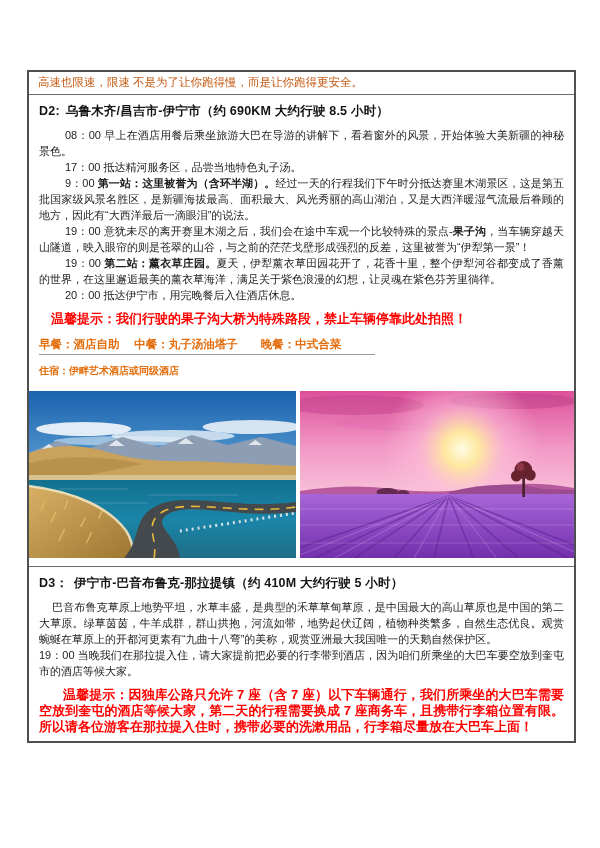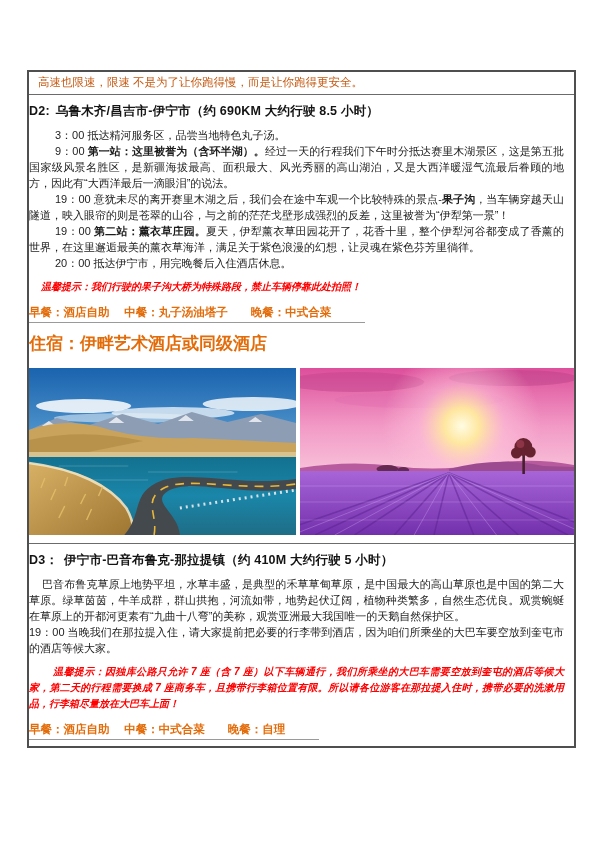--- a/index.html
+++ b/index.html
@@ -7,38 +7,38 @@
   body { width:600px; height:848px; font-family:"Liberation Sans","DejaVu Sans",sans-serif; }
   .sheet { position:relative; width:600px; height:848px; background:#fff; overflow:hidden; }
 
   .itinerary { position:absolute; left:27px; top:70px; width:549px; border:2px solid #4f4f4f; background:#fff; }
 
   .banner-row { border-bottom:1px solid #6b6b6b; padding:3px 9px 4px 9px;
     font-family:"Liberation Serif","DejaVu Serif",serif; font-size:11.5px; color:#c45911; }
 
   .day { padding:5px 0 6px 0; }
   .day + .day { border-top:1px solid #6b6b6b; }
-  .pad { padding-right:10px; }
+  .pad { padding-left:10px; padding-right:10px; }
 
   .day-heading { font-size:12.5px; font-weight:bold; color:#141414; margin:3px 0 7px 0; letter-spacing:.2px; }
   .day-heading .route { margin-left:6px; }
 
   .sched p { font-size:11px; line-height:16px; color:#1c1c1c; text-align:justify; }
   .ind-2 { text-indent:26px; }
   .ind-1 { text-indent:13px; }
   .ind-0 { text-indent:0; }
   .b { font-weight:bold; }
 
-  .tip { font-size:10px; line-height:16px; font-weight:bold; color:#ff0000; margin-top:8px; text-align:justify;font-style:italic; }
+  .tip { font-size:13px; line-height:16px; font-weight:bold; color:#ff0000; margin-top:8px; text-align:justify; }
   .tip.ind-2 { text-indent:24px; }
   .tip.ind-1 { text-indent:12px; }
 
   .meals { margin-top:10px; font-size:11.5px; font-weight:bold; color:#e36c0a; }
   .meals .u { display:inline-block; border-bottom:1.5px solid #9a9a9a; padding-bottom:2px; padding-right:34px; }
-  .lodging { margin-top:9px; font-size:17px; font-weight:bold; color:#e36c0a; }
+  .lodging { margin-top:9px; font-size:10px; font-weight:bold; color:#e36c0a; }
 
   .photos { display:flex; gap:4px; margin-top:13px; margin-bottom:2px; }
   .photo { height:167px; overflow:hidden; }
   .photo svg { display:block; width:100%; height:100%; }
   .photo-left { width:269px; }
   .photo-right { width:276px; }
 </style>
 </head>
 <body>
 
@@ -47,21 +47,22 @@
 
     <div class="banner-row">
       <span>高速也限速，限速 不是为了让你跑得慢，而是让你跑得更安全。</span>
     </div>
 
     <div class="day">
       <div class="day-heading pad">
         <span>D2:</span><span class="route">乌鲁木齐/昌吉市-伊宁市（约 690KM  大约行驶 8.5 小时）</span>
       </div>
       <div class="sched pad">
-        <p class="ind-2"><span>3：00 抵达精河服务区，品尝当地特色丸子汤。</span></p>
+        <p class="ind-2"><span>08：00 早上在酒店用餐后乘坐旅游大巴在导游的讲解下，看着窗外的风景，开始体验大美新疆的神秘景色。</span></p>
+        <p class="ind-2"><span>17：00 抵达精河服务区，品尝当地特色丸子汤。</span></p>
         <p class="ind-2"><span>9：00 </span><span class="b">第一站：这里被誉为（含环半湖）。</span><span>经过一天的行程我们下午时分抵达赛里木湖景区，这是第五批国家级风景名胜区，是新疆海拔最高、面积最大、风光秀丽的高山湖泊，又是大西洋暖湿气流最后眷顾的地方，因此有“大西洋最后一滴眼泪”的说法。</span></p>
         <p class="ind-2"><span>19：00 意犹未尽的离开赛里木湖之后，我们会在途中车观一个比较特殊的景点-</span><span class="b">果子沟</span><span>，当车辆穿越天山隧道，映入眼帘的则是苍翠的山谷，与之前的茫茫戈壁形成强烈的反差，这里被誉为“伊犁第一景”！</span></p>
         <p class="ind-2"><span>19：00 </span><span class="b">第二站：薰衣草庄园。</span><span>夏天，伊犁薰衣草田园花开了，花香十里，整个伊犁河谷都变成了香薰的世界，在这里邂逅最美的薰衣草海洋，满足关于紫色浪漫的幻想，让灵魂在紫色芬芳里徜徉。</span></p>
         <p class="ind-2"><span>20：00 抵达伊宁市，用完晚餐后入住酒店休息。</span></p>
       </div>
       <div class="tip ind-1 pad">温馨提示：我们行驶的果子沟大桥为特殊路段，禁止车辆停靠此处拍照！</div>
       <div class="meals pad">
         <span class="u">早餐：酒店自助　 中餐：丸子汤油塔子　　晚餐：中式合菜</span>
       </div>
       <div class="lodging pad">住宿：伊畔艺术酒店或同级酒店</div>
@@ -167,19 +168,16 @@
 
     <div class="day">
       <div class="day-heading pad">
         <span>D3：</span><span class="route">伊宁市-巴音布鲁克-那拉提镇（约 410M  大约行驶 5 小时）</span>
       </div>
       <div class="sched pad">
         <p class="ind-1"><span>巴音布鲁克草原上地势平坦，水草丰盛，是典型的禾草草甸草原，是中国最大的高山草原也是中国的第二大草原。绿草茵茵，牛羊成群，群山拱抱，河流如带，地势起伏辽阔，植物种类繁多，自然生态优良。观赏蜿蜒在草原上的开都河更素有“九曲十八弯”的美称，观赏亚洲最大我国唯一的天鹅自然保护区。</span></p>
         <p class="ind-0"><span>19：00 当晚我们在那拉提入住，请大家提前把必要的行李带到酒店，因为咱们所乘坐的大巴车要空放到奎屯市的酒店等候大家。</span></p>
       </div>
       <div class="tip ind-2 pad">温馨提示：因独库公路只允许 7 座（含 7 座）以下车辆通行，我们所乘坐的大巴车需要空放到奎屯的酒店等候大家，第二天的行程需要换成 7 座商务车，且携带行李箱位置有限。所以请各位游客在那拉提入住时，携带必要的洗漱用品，行李箱尽量放在大巴车上面！</div>
-      <div class="meals pad">
-        <span class="u">早餐：酒店自助　 中餐：中式合菜　　晚餐：自理</span>
-      </div>
     </div>
 
   </div>
 </div>
 
 </body></html>

